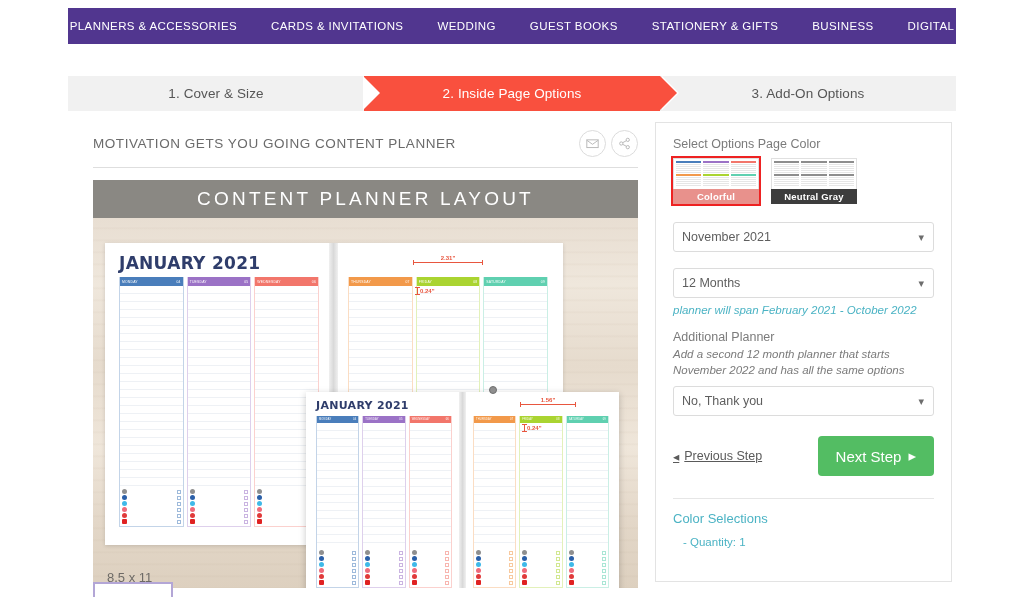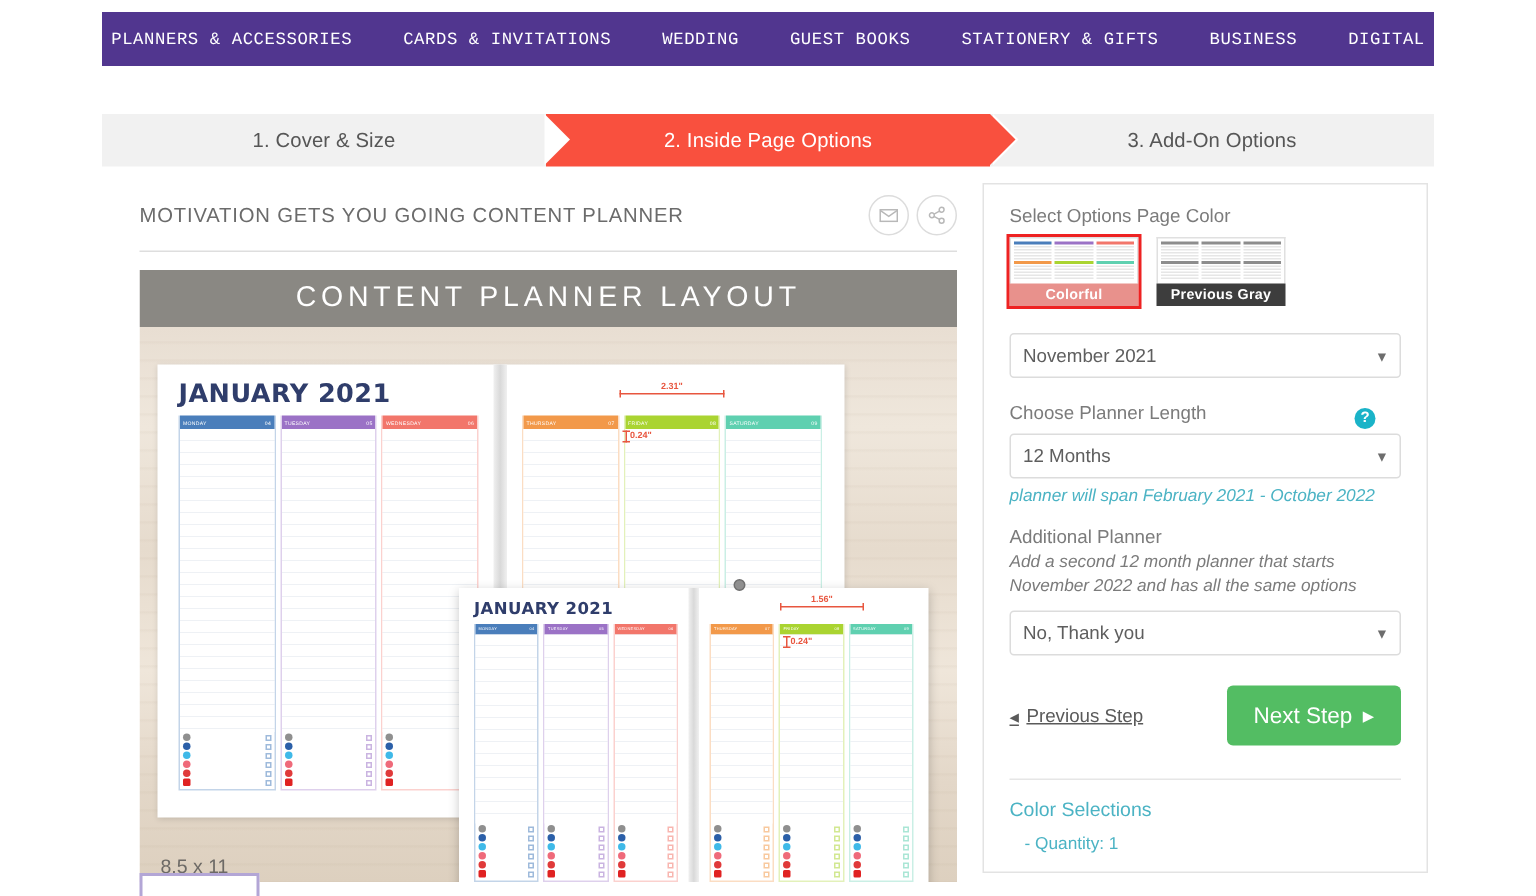--- a/index.html
+++ b/index.html
@@ -19,21 +19,20 @@
     gap: 0px;
   }
   .topnav-item {
     color: #ffffff;
     font-size: 11.5px;
     letter-spacing: 0.4px;
     padding: 0 17px;
     white-space: nowrap;
     cursor: pointer;
     font-weight: 400;
-    font-family: Liberation Mono, monospace;
   }
 
   
   .steps {
     position: absolute; left: 68px; top: 76px;
     width: 888px; height: 35px;
     display: flex;
   }
   .step {
     position: relative;
@@ -865,35 +864,31 @@
             <div class="mini-line"></div>
             <div class="mini-line"></div>
             <div class="mini-bar" style="background: rgb(141, 141, 141);"></div>
             <div class="mini-line"></div>
             <div class="mini-line"></div>
             <div class="mini-line"></div>
             <div class="mini-line"></div>
             <div class="mini-line"></div>
           </div>
         </div>
-        <div class="cap" style="background: rgb(61, 61, 61);">Previous Gray</div>
+        <div class="cap" style="background: rgb(61, 61, 61);">Neutral Gray</div>
       </div>
     </div>
 
   <div class="sel-wrap">
     <select class="sel-box" id="sel-month"><option value="November 2021">November 2021</option><option value="December 2021">December 2021</option><option value="January 2022">January 2022</option></select>
     <span class="caret">▾</span>
   </div>
 
   <div style="height:16px;"></div>
 
-  <div class="row-head">
-    <div class="lbl">Choose Planner Length</div>
-    <div class="help-ico">?</div>
-  </div>
   <div class="sel-wrap">
     <select class="sel-box" id="sel-length"><option value="12 Months">12 Months</option><option value="6 Months">6 Months</option><option value="18 Months">18 Months</option></select>
     <span class="caret">▾</span>
   </div>
   <div class="hint">planner will span February 2021 - October 2022</div>
 
   <div class="lbl tight">Additional Planner</div>
   <div class="subnote">Add a second 12 month planner that starts November 2022 and has all the same options</div>
   <div class="sel-wrap">
     <select class="sel-box" id="sel-add"><option value="No, Thank you">No, Thank you</option><option value="Yes, Add One">Yes, Add One</option></select>

